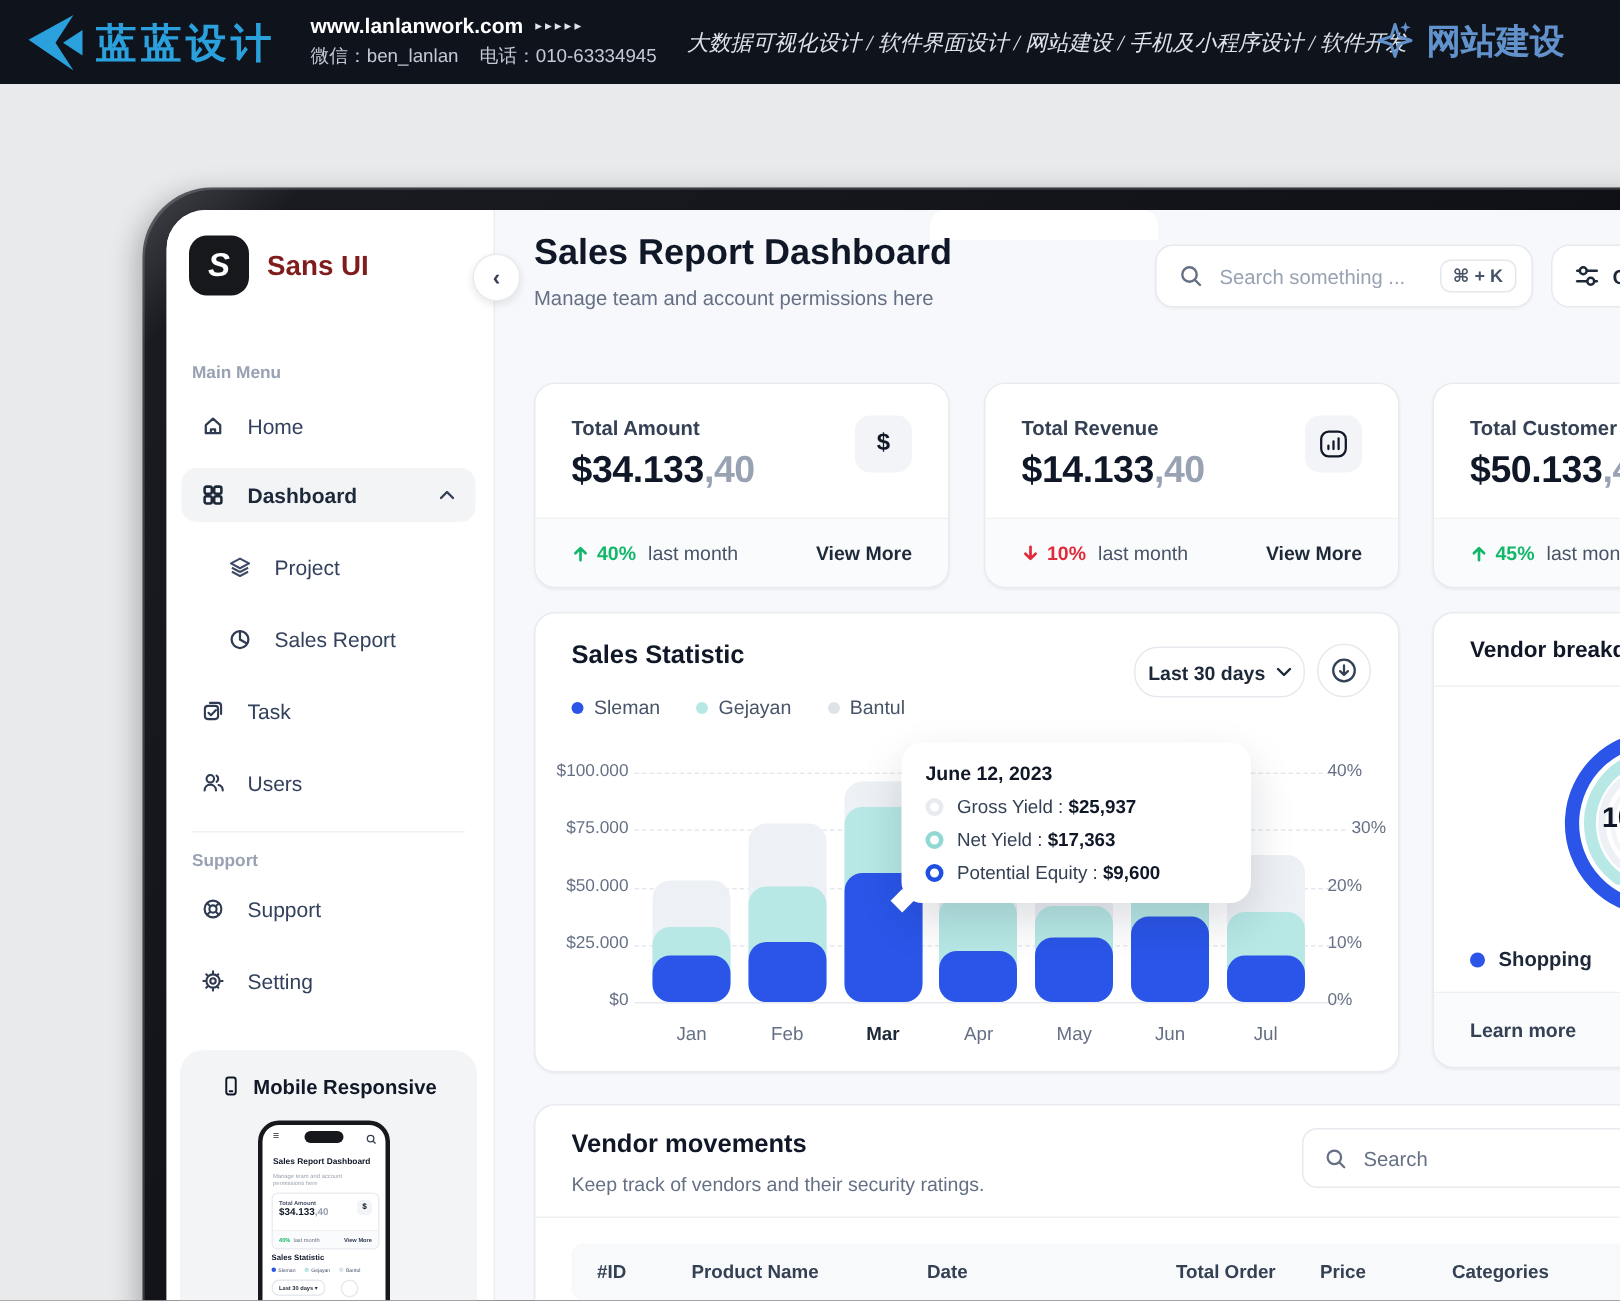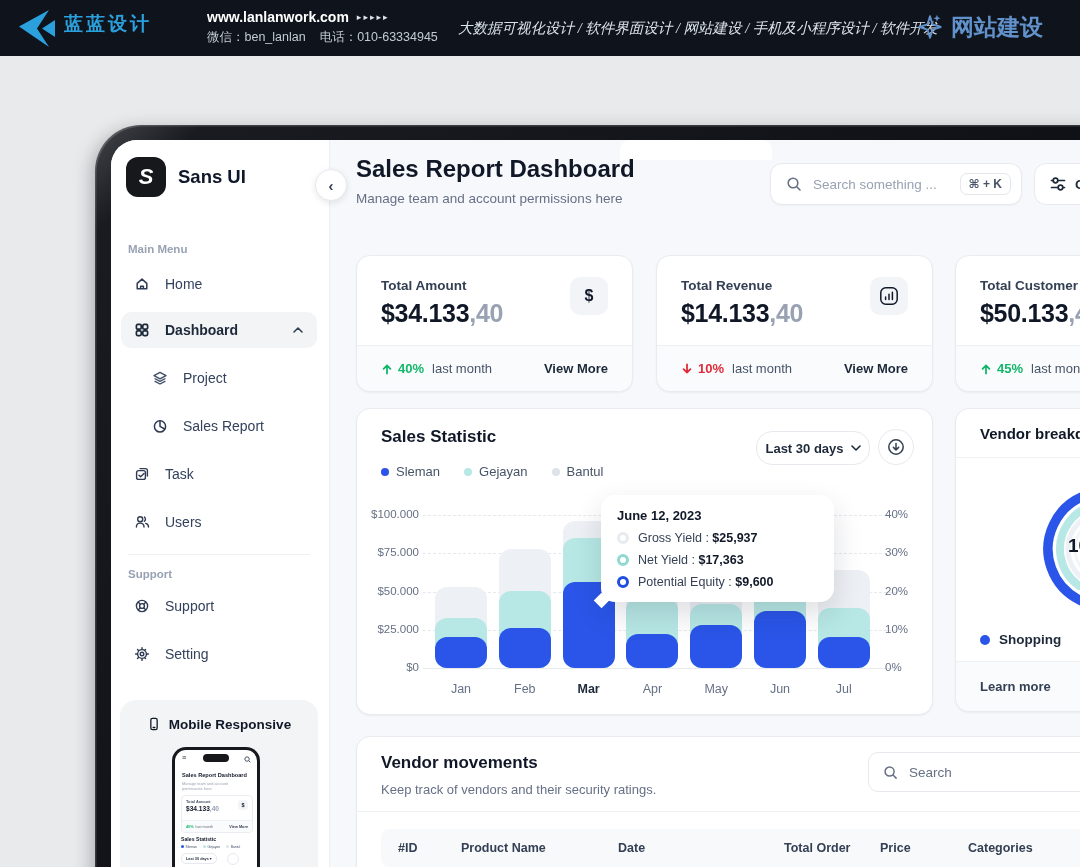--- a/index.html
+++ b/index.html
@@ -2,36 +2,36 @@
 <html lang="zh"><head>
 <meta charset="utf-8">
 <style>
   html,body{margin:0;padding:0;background:#777;}
   #page{position:relative;width:1080px;height:867px;overflow:hidden;background:#e9eaec;
         font-family:"Liberation Sans","DejaVu Sans",sans-serif;-webkit-font-smoothing:antialiased;}
   .ab{position:absolute;}
   svg{display:block;}
   
   #banner{left:0;top:0;width:1080px;height:56px;background:#0f141c;}
-  .brand-txt{font-size:19px;font-weight:800;color:#2aa0dd;letter-spacing:3px;}
+  .brand-txt{font-size:27px;font-weight:800;color:#2aa0dd;letter-spacing:3px;}
   .site{font-size:14px;font-weight:700;color:#fff;}
   .arrows{font-size:9px;color:#dfe5ec;letter-spacing:2px;}
   .contact{font-size:12.5px;color:#c2cad4;}
   .services{font-size:14.5px;color:#dde3ea;font-style:italic;font-family:"Liberation Serif","DejaVu Serif",serif;}
   .collect{font-size:23px;font-weight:800;color:#6292cc;font-family:"Liberation Serif","DejaVu Serif",serif;}
   
   #bezel{left:95px;top:125px;width:1015px;height:772px;border-radius:46px 0 0 0;
          background:linear-gradient(135deg,#43454c 0%,#1a1b20 6%,#101116 55%);
          box-shadow:inset 1.5px 1.5px 0 rgba(255,255,255,.16), -4px 4px 18px rgba(0,0,0,.25);}
   #screen{left:111px;top:140px;width:969px;height:727px;border-radius:26px 0 0 0;background:#f7f8fb;overflow:hidden;}
   
   #sidebar{left:0;top:0;width:218px;height:727px;background:#fff;border-right:1px solid #eceef2;}
   .logo-tile{left:15px;top:17px;width:40px;height:40px;border-radius:12px;background:#17181c;
              color:#fff;font-weight:800;font-size:22px;font-style:italic;display:flex;align-items:center;justify-content:center;}
-  .logo-name{left:67px;top:26px;font-size:18.5px;font-weight:700;color:#0f172a;}
+  .logo-name{left:67px;top:26px;font-size:18.5px;font-weight:700;color:#7f1d1d;}
   .sect{font-size:11.5px;font-weight:600;color:#98a2b3;}
   .mi{left:10px;width:196px;height:36px;border-radius:10px;display:flex;align-items:center;cursor:pointer;}
   .mi .ic{width:16px;height:16px;margin-left:13px;margin-right:15px;flex:none;}
   .mi .lb{font-size:14px;color:#33415c;font-weight:500;}
   .mi.active{background:#f2f4f6;}
   .mi.active .lb{font-weight:700;color:#1d2939;}
   .mi.sub .ic{margin-left:31px;}
   .divider{left:17px;width:182px;border-top:1px solid #eef0f3;}
   
   #mobilecard{left:9px;top:560px;width:198px;height:240px;background:#f3f4f6;border-radius:16px;overflow:hidden;}
@@ -442,21 +442,21 @@
         </div>
       <div class="ab" id="y-left" style="left:0;top:106px;width:62px;height:160px">
           <div class="yl" style="top: -7px;">$100.000</div>
           <div class="yl" style="top: 31.25px;">$75.000</div>
           <div class="yl" style="top: 69.5px;">$50.000</div>
           <div class="yl" style="top: 107.75px;">$25.000</div>
           <div class="yl" style="top: 146px;">$0</div>
         </div>
       <div class="ab" id="y-right" style="left:528px;top:106px;width:45px;height:160px">
           <div class="yr" style="top: -7px;">40%</div>
-          <div class="yr" style="top: 31.25px;">30%</div>
+          <div class="yr" style="top: 31.25px; margin-left: 16px;">30%</div>
           <div class="yr" style="top: 69.5px;">20%</div>
           <div class="yr" style="top: 107.75px;">10%</div>
           <div class="yr" style="top: 146px;">0%</div>
         </div>
       <div id="bar-plot" class="ab">
           <div class="bar-col" style="left: 0px;">
             <div class="bar-seg" style="height: 81px; background: rgb(237, 240, 244);"></div>
             <div class="bar-seg" style="height: 50px; background: rgb(183, 232, 229);"></div>
             <div class="bar-seg" style="height: 31px; background: rgb(42, 85, 232);"></div>
           </div>

